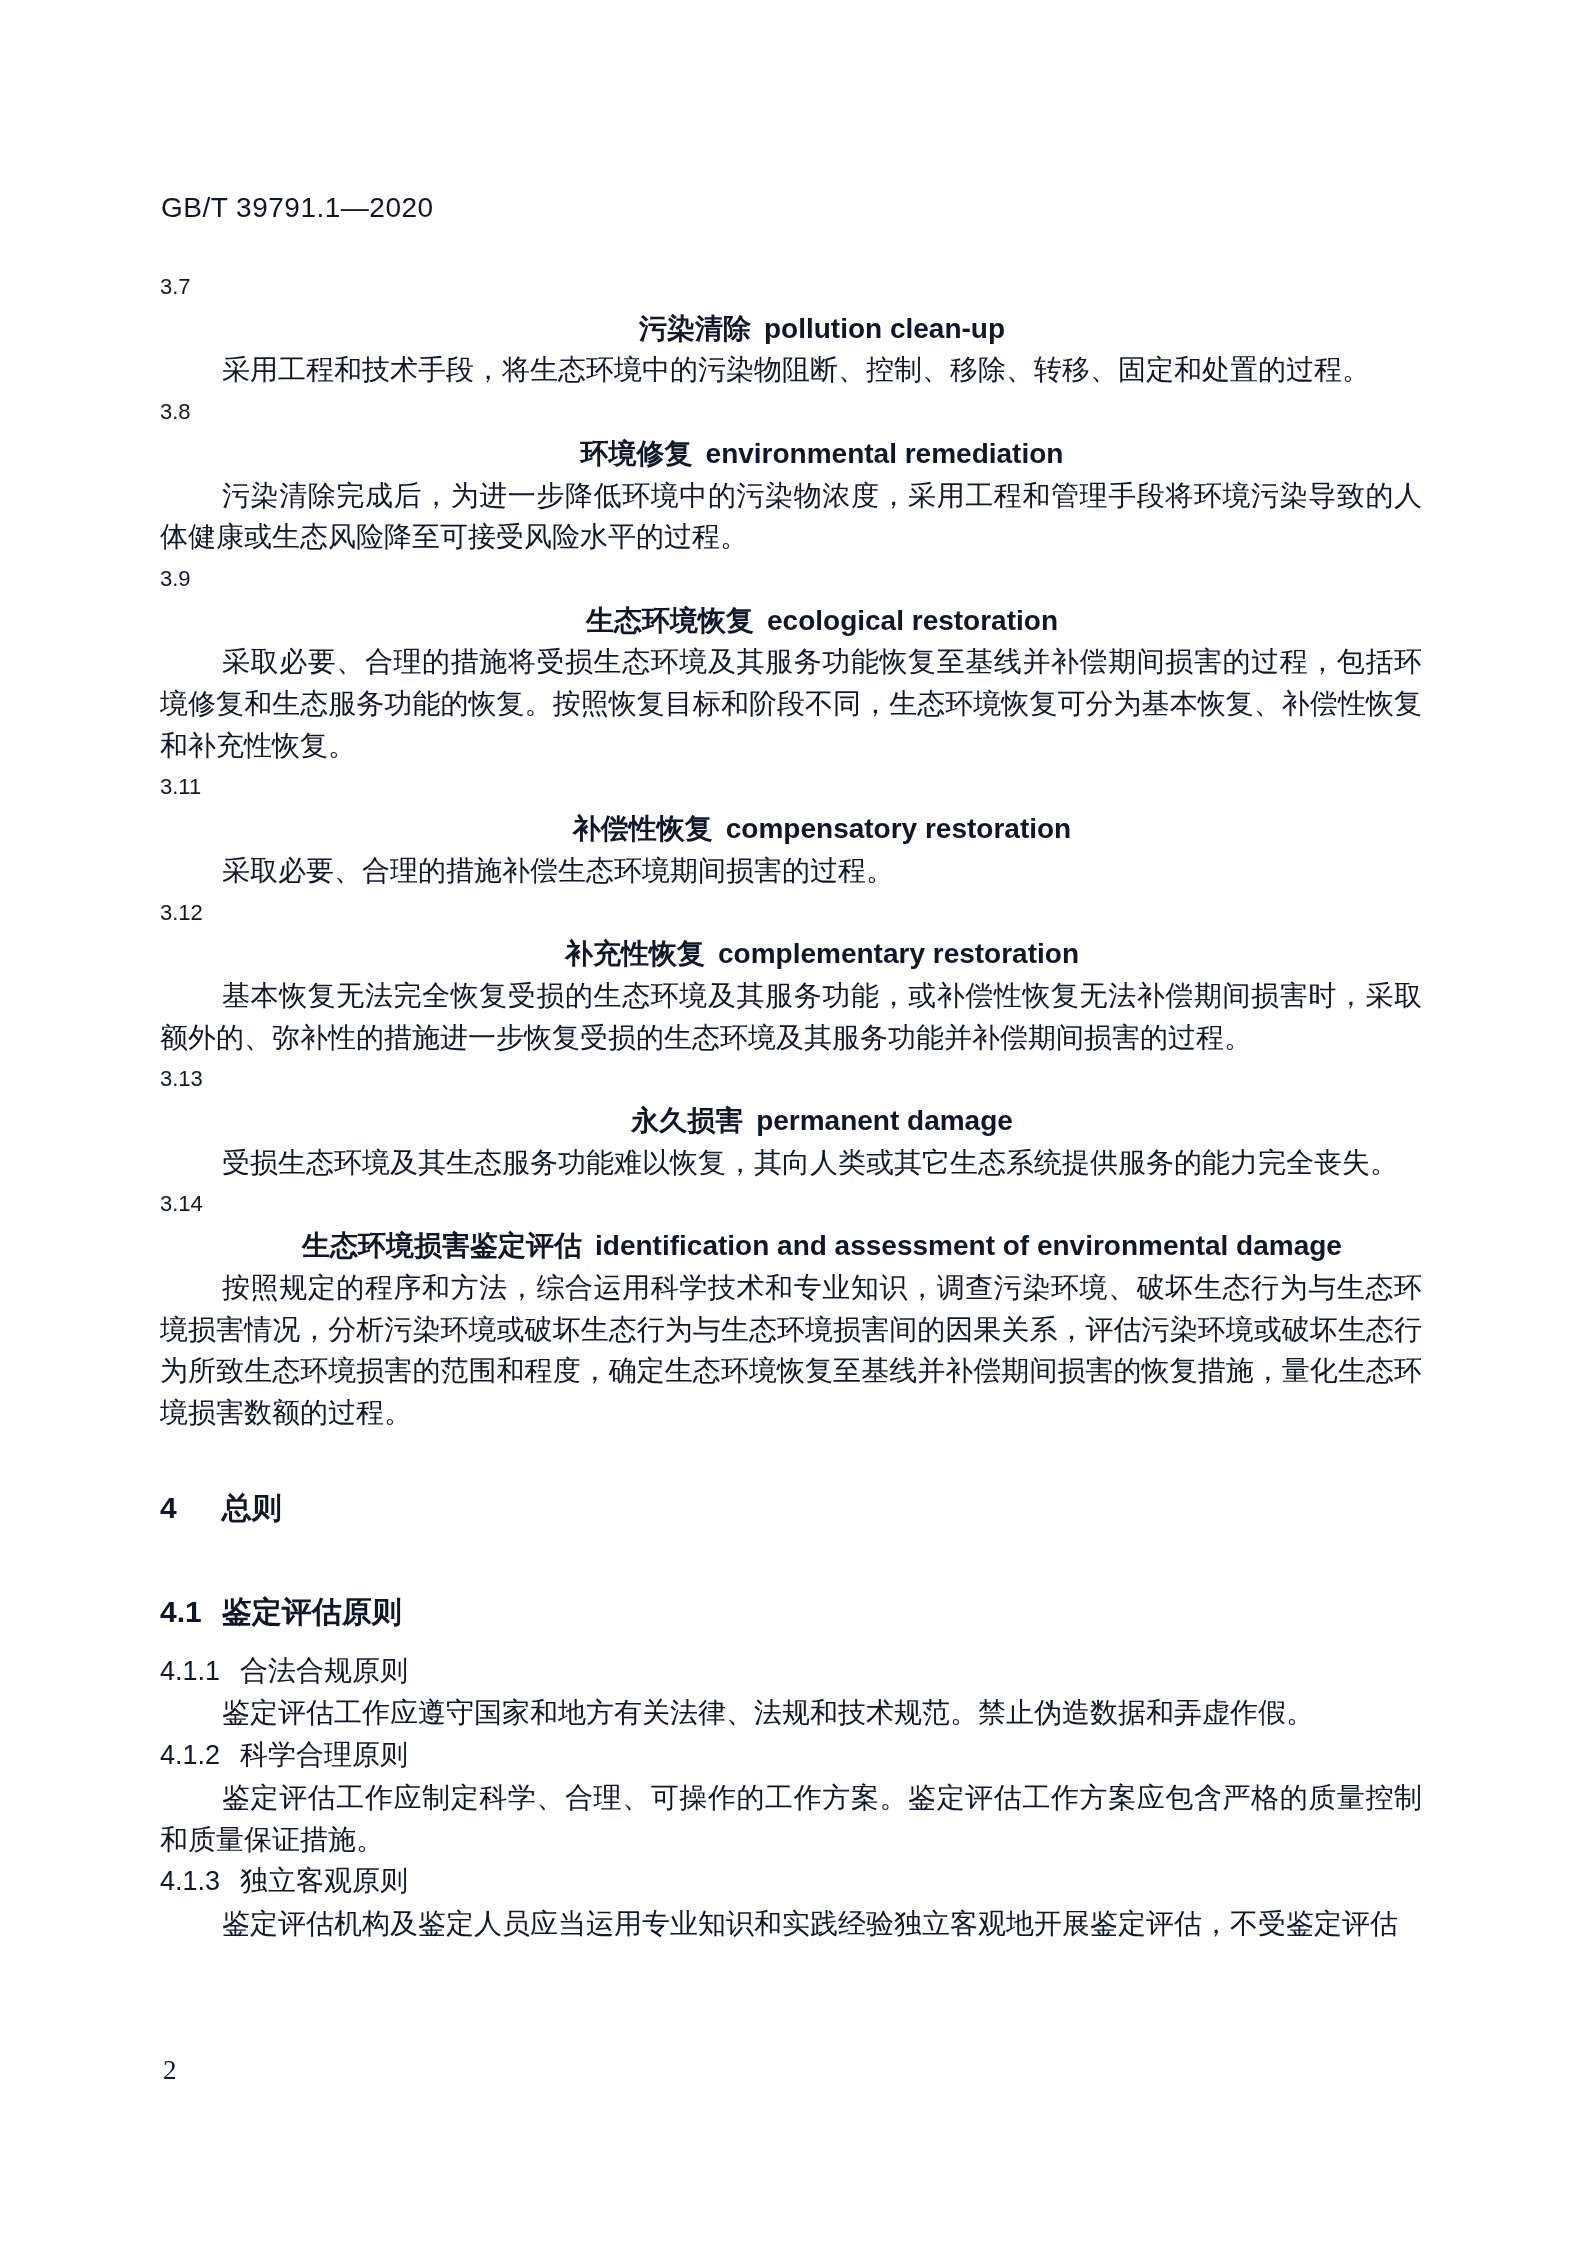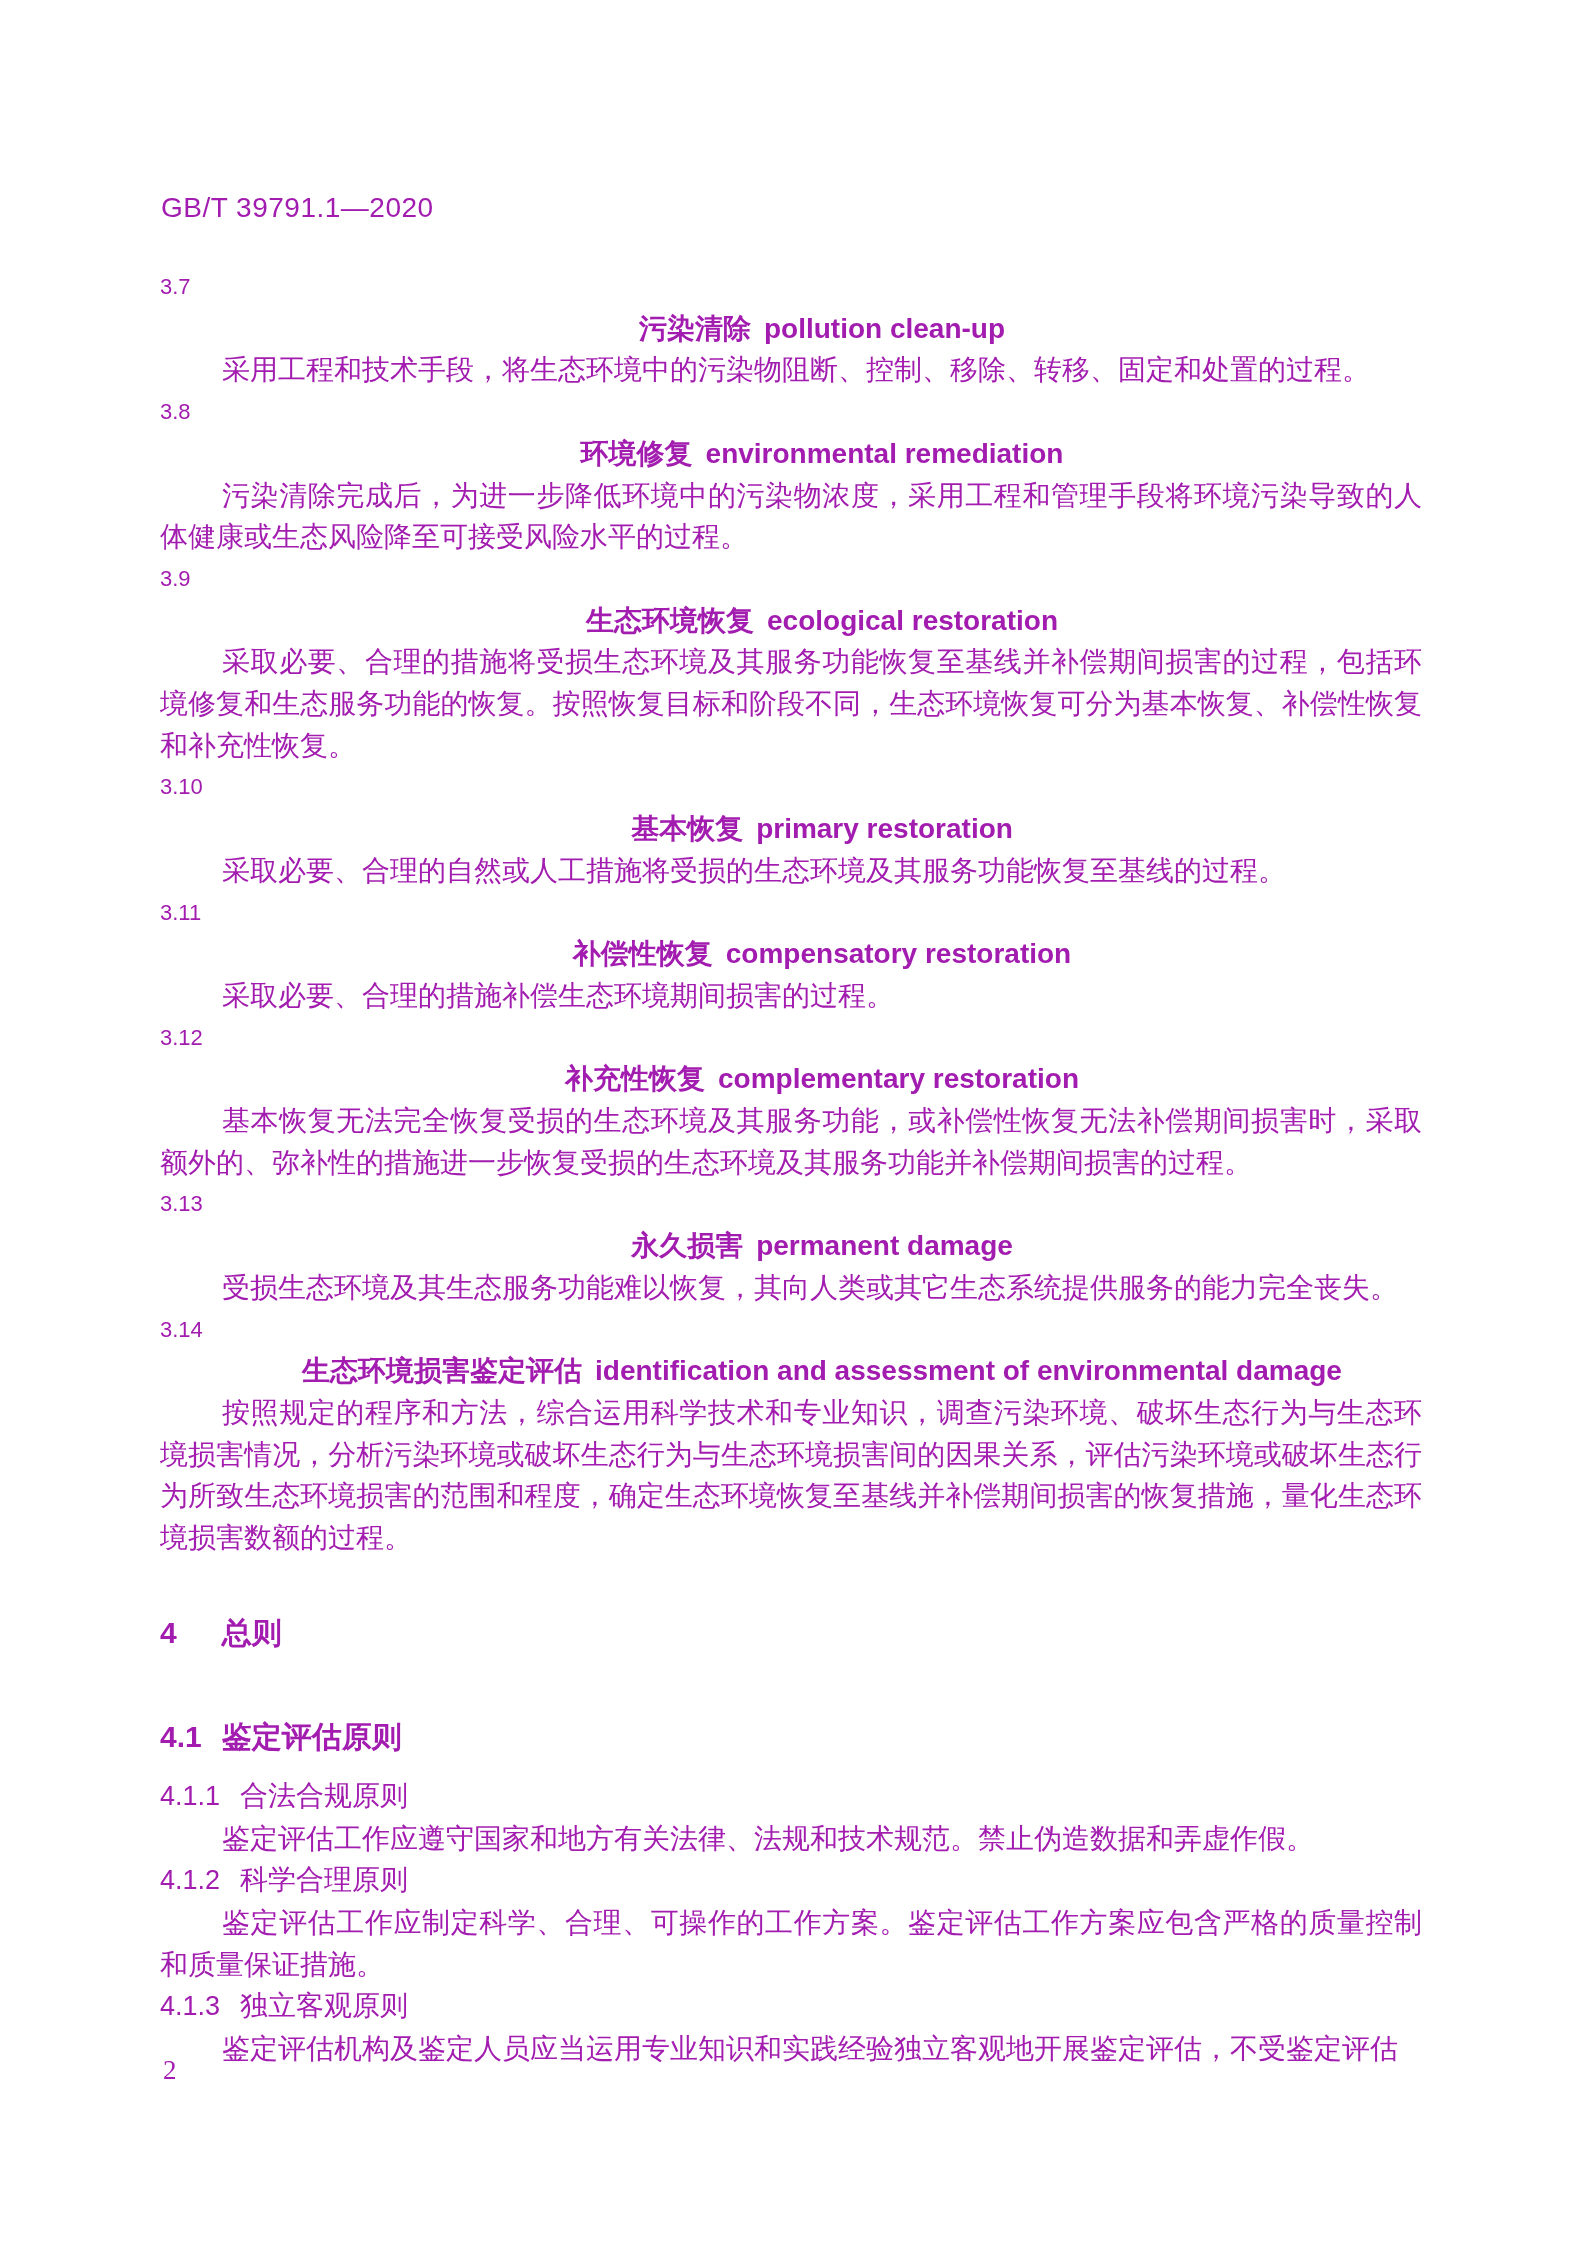--- a/index.html
+++ b/index.html
@@ -5,21 +5,21 @@
   html, body {
     margin: 0;
     padding: 0;
     background: #e8e8e8;
   }
   .page {
     position: relative;
     width: 1587px;
     height: 2245px;
     background: #ffffff;
-    color: #a21caf;
+    color: #0f172a;
     overflow: hidden;
     font-family: "Liberation Serif", "DejaVu Serif", serif;
   }
   .doc-header {
     position: absolute;
     left: 161px;
     top: 192px;
     font-family: "Liberation Sans", "DejaVu Sans", sans-serif;
     font-size: 28px;
     line-height: 32px;
@@ -112,27 +112,20 @@
     </section>
 
     <section class="term">
       <div class="term-num">3.9</div>
       <div class="term-heading">
         <span class="zh">生态环境恢复</span><span class="en">ecological restoration</span>
       </div>
       <p class="def">采取必要、合理的措施将受损生态环境及其服务功能恢复至基线并补偿期间损害的过程，包括环境修复和生态服务功能的恢复。按照恢复目标和阶段不同，生态环境恢复可分为基本恢复、补偿性恢复和补充性恢复。</p>
     </section>
 
-    <section class="term">
-      <div class="term-num">3.10</div>
-      <div class="term-heading">
-        <span class="zh">基本恢复</span><span class="en">primary restoration</span>
-      </div>
-      <p class="def">采取必要、合理的自然或人工措施将受损的生态环境及其服务功能恢复至基线的过程。</p>
-    </section>
 
     <section class="term">
       <div class="term-num">3.11</div>
       <div class="term-heading">
         <span class="zh">补偿性恢复</span><span class="en">compensatory restoration</span>
       </div>
       <p class="def">采取必要、合理的措施补偿生态环境期间损害的过程。</p>
     </section>
 
     <section class="term">

